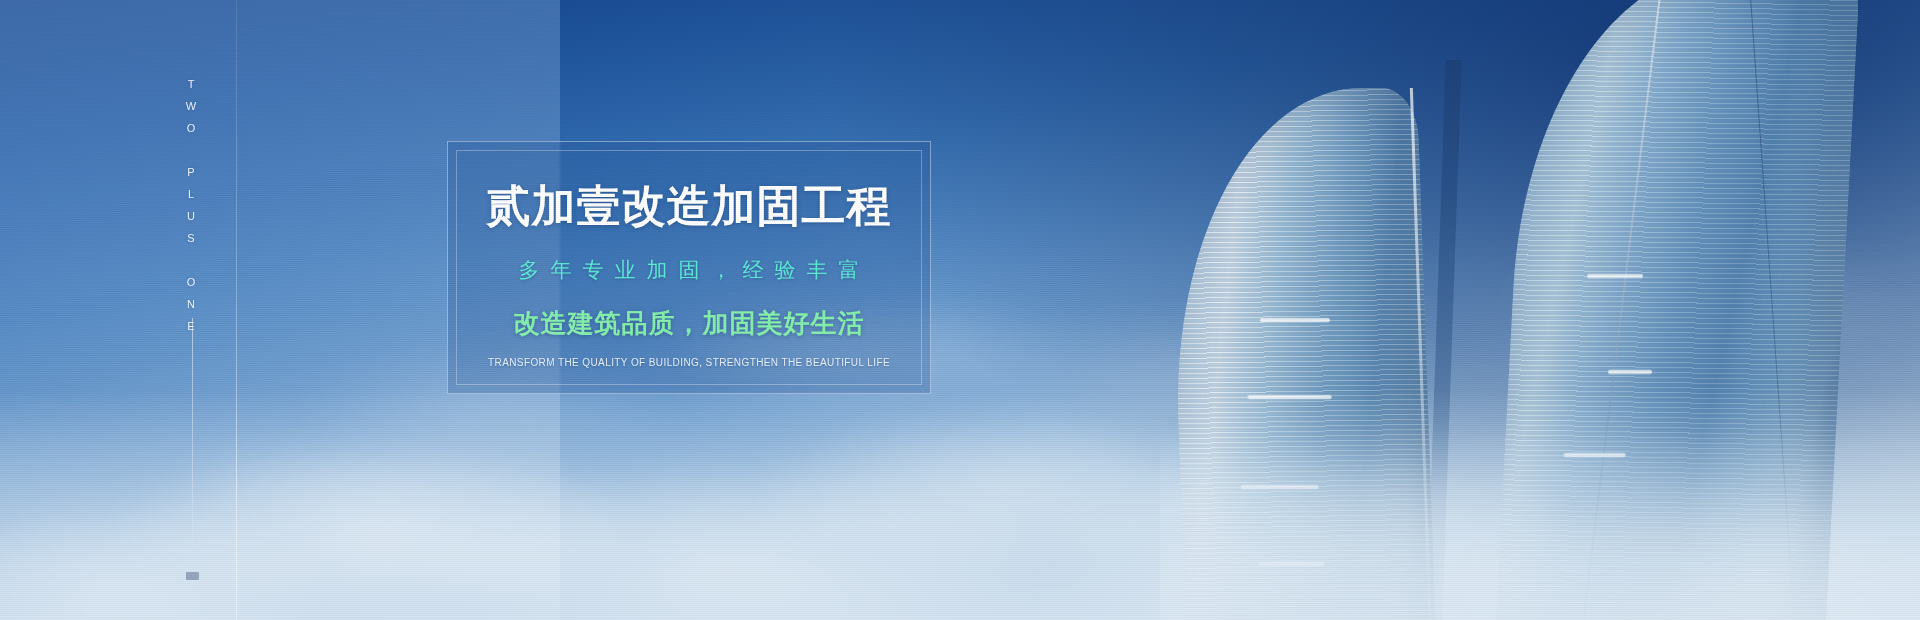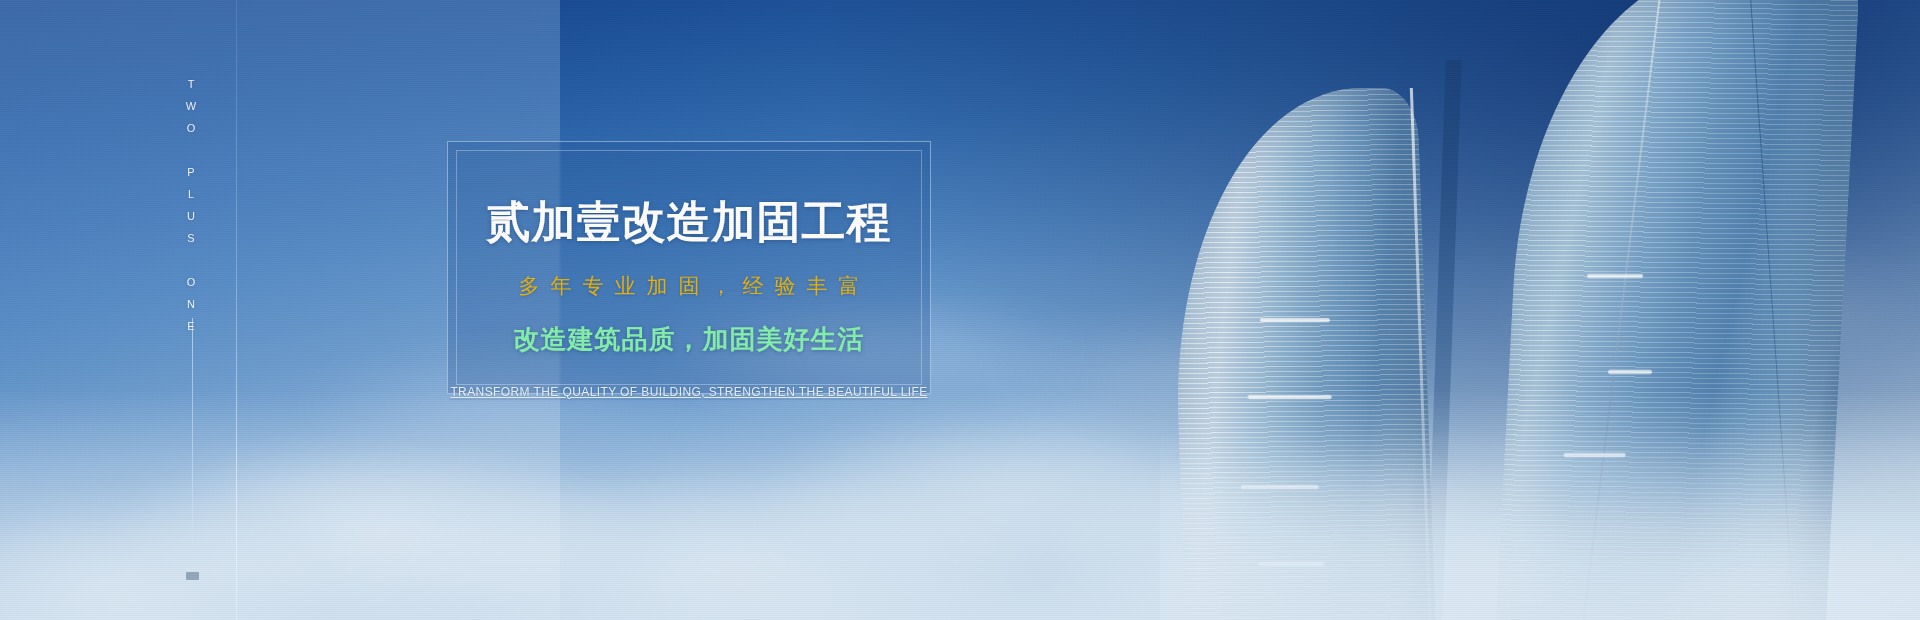--- a/index.html
+++ b/index.html
@@ -197,49 +197,47 @@
   }
 
   .headline {
     font-size:44px;
     font-weight:bold;
     color:#ffffff;
     letter-spacing:1px;
     line-height:1.08;
     text-shadow:0 1px 4px rgba(16,48,100,0.38);
     white-space:nowrap;
-    margin-top:16px;
   }
   .subhead {
     margin-top:26px;
     font-size:21px;
-    color:#eab308;
+    color:#5eead4;
     letter-spacing:11px;
     text-indent:11px;
     font-weight:400;
     white-space:nowrap;
     text-shadow:0 1px 3px rgba(16,48,100,0.30);
   }
   .tagline {
     margin-top:22px;
     font-size:26px;
     font-weight:bold;
     color:#86efac;
     letter-spacing:1px;
     white-space:nowrap;
     text-shadow:0 1px 4px rgba(16,48,100,0.38);
   }
   .eng {
-    margin-top:28px;
-    font-size:12px;
+    margin-top:16px;
+    font-size:10px;
     color:#eaf1f8;
     letter-spacing:0.4px;
     white-space:nowrap;
     text-shadow:0 1px 2px rgba(16,48,100,0.32);
-    text-decoration:underline;
   }
 
   .grain {
     position:absolute; inset:0; pointer-events:none;
     opacity:.05;
     background-image:repeating-linear-gradient(0deg, rgba(0,0,0,.6) 0 1px, rgba(255,255,255,0) 1px 2px);
   }
 </style>
 </head>
 <body>

